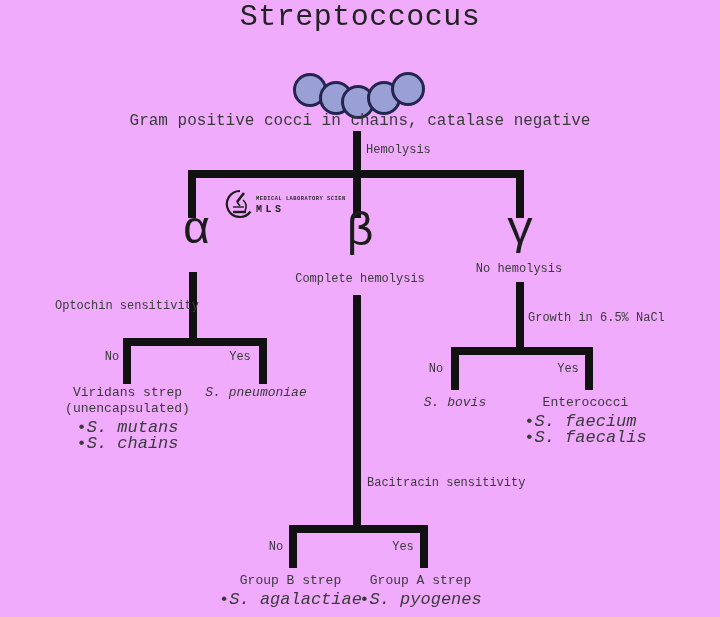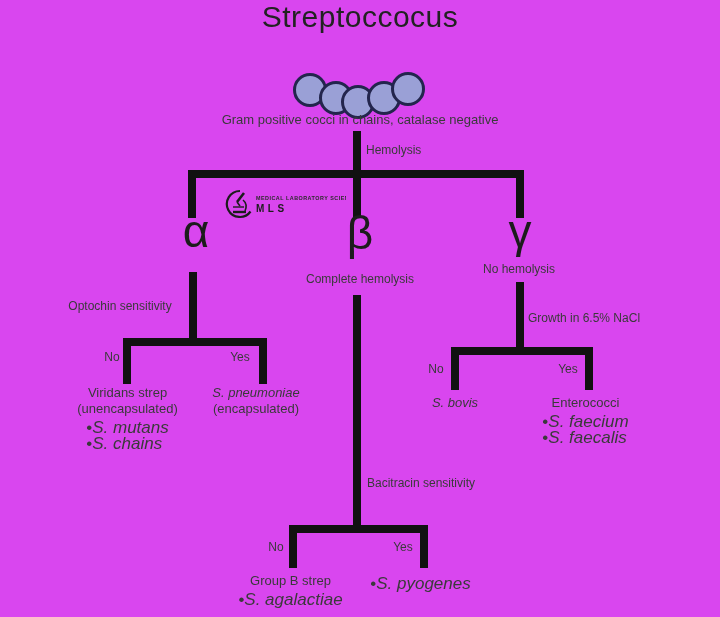--- a/index.html
+++ b/index.html
@@ -1,25 +1,25 @@
 <!DOCTYPE html>
 <html style="--coccus_fill: #9aa0d6; --coccus_outline: #23254d; --line: #111111; --text: #3a3a3a; --title: #222222;"><head>
 <meta charset="utf-8">
 <style>
   html,body{margin:0;padding:0;background:#fff;}
   .canvas{
-    position:relative;width:720px;height:617px;background:#d946ef;overflow:hidden;
-    font-family:Liberation Sans, sans-serif;color:var(--text,#3a3a3a);
+    position:relative;width:720px;height:617px;background:#f0abfc;overflow:hidden;
+    font-family:Liberation Mono, monospace;color:var(--text,#3a3a3a);
   }
   .abs{position:absolute;}
   .line{position:absolute;background:var(--line,#111);}
   .ctr{text-align:center;}
   .rt{text-align:center;}
   .title{font-size:30px;letter-spacing:.5px;color:var(--title,#222);}
-  .sub{font-size:13px;}
+  .sub{font-size:16px;}
   .lbl{font-size:12px;white-space:nowrap;}
   .greek{font-size:46px;line-height:46px;color:#1c1c1c;}
   .res{font-size:13px;line-height:16px;}
   .sci{font-style:italic;}
   .species{display:inline-block;text-align:left;list-style:none;margin:3px 0 0 0;padding:0;
            font-size:17px;line-height:16px;font-style:italic;}
   .species li::before{content:"\2022 ";font-style:normal;}
   .coccus{position:absolute;width:34px;height:34px;border-radius:50%;box-sizing:border-box;
           background:var(--coccus_fill,#9aa0d6);border:3px solid var(--coccus_outline,#23254d);}
 </style>
@@ -85,37 +85,37 @@
     <div>Viridans strep</div>
     <div>(unencapsulated)</div>
     <ul class="species">
       <li>S. mutans</li>
       <li>S. chains</li>
     </ul>
   </div>
 
   <div class="abs ctr res" style="left:181px;top:385px;width:150px;">
     <div class="sci">S. pneumoniae</div>
-    <div>(encapsulated)</div>
   </div>
 
   <div class="abs ctr greek" style="left:330px;top:210px;width:60px;">β</div>
   <div class="abs ctr lbl" style="left:285px;top:272px;width:150px;">Complete hemolysis</div>
   <div class="abs lbl" style="left:367px;top:476px;">Bacitracin sensitivity</div>
   <div class="abs ctr lbl" style="left:256px;top:540px;width:40px;">No</div>
   <div class="abs ctr lbl" style="left:383px;top:540px;width:40px;">Yes</div>
 
   <div class="abs ctr res" style="left:218px;top:573px;width:145px;">
     <div>Group B strep</div>
     <ul class="species">
       <li>S. agalactiae</li>
     </ul>
   </div>
 
   <div class="abs ctr res" style="left:348px;top:573px;width:145px;">
+    <div>Group A strep</div>
     <ul class="species">
       <li>S. pyogenes</li>
     </ul>
   </div>
 
   <div class="abs ctr greek" style="left:490px;top:208px;width:60px;">γ</div>
   <div class="abs ctr lbl" style="left:444px;top:262px;width:150px;">No hemolysis</div>
   <div class="abs lbl" style="left:528px;top:311px;">Growth in 6.5% NaCl</div>
   <div class="abs ctr lbl" style="left:416px;top:362px;width:40px;">No</div>
   <div class="abs ctr lbl" style="left:548px;top:362px;width:40px;">Yes</div>

